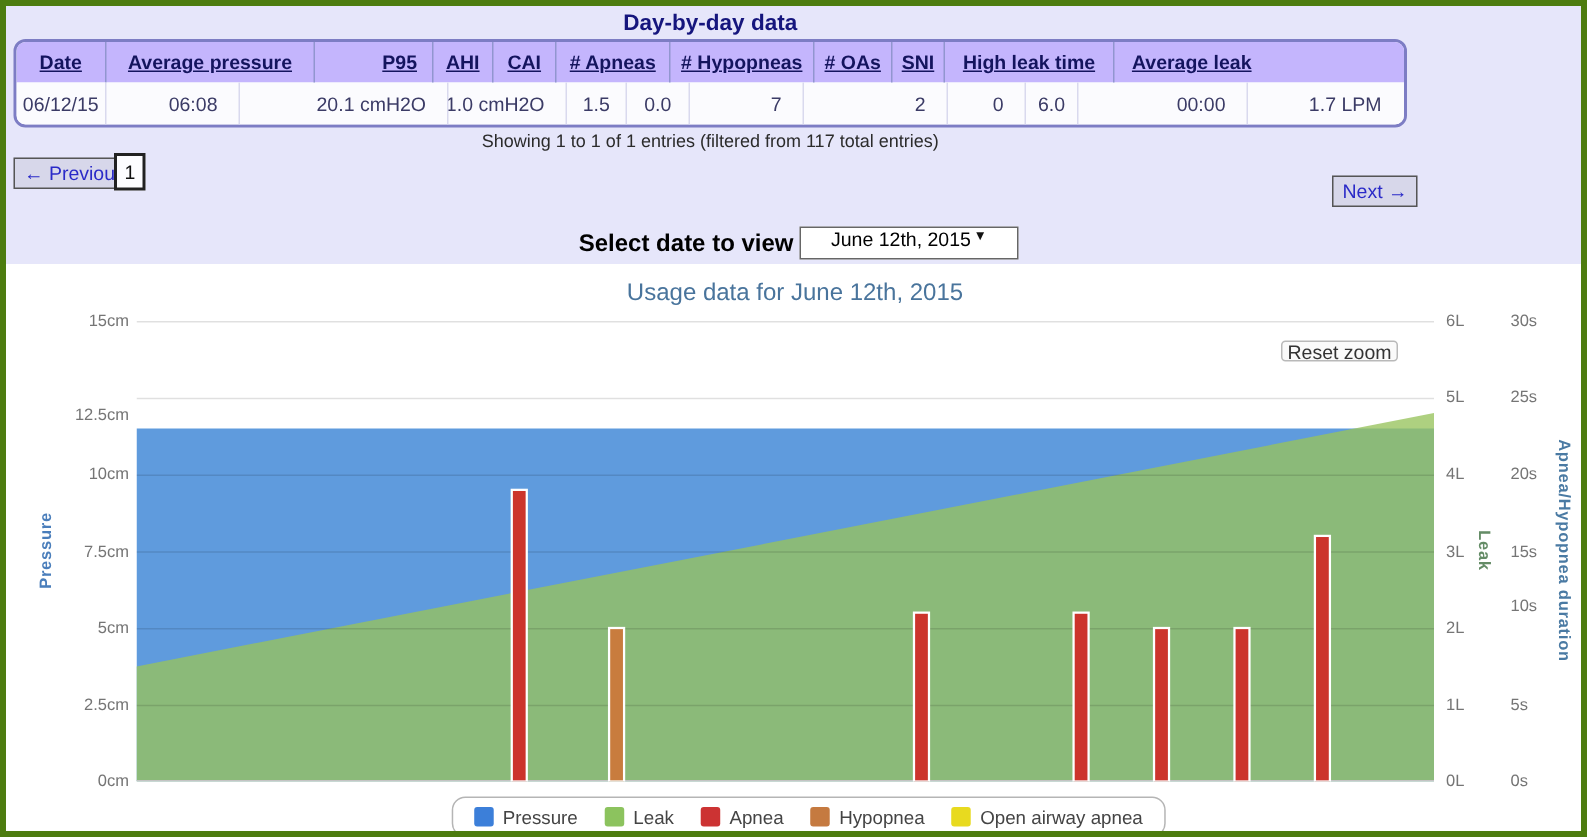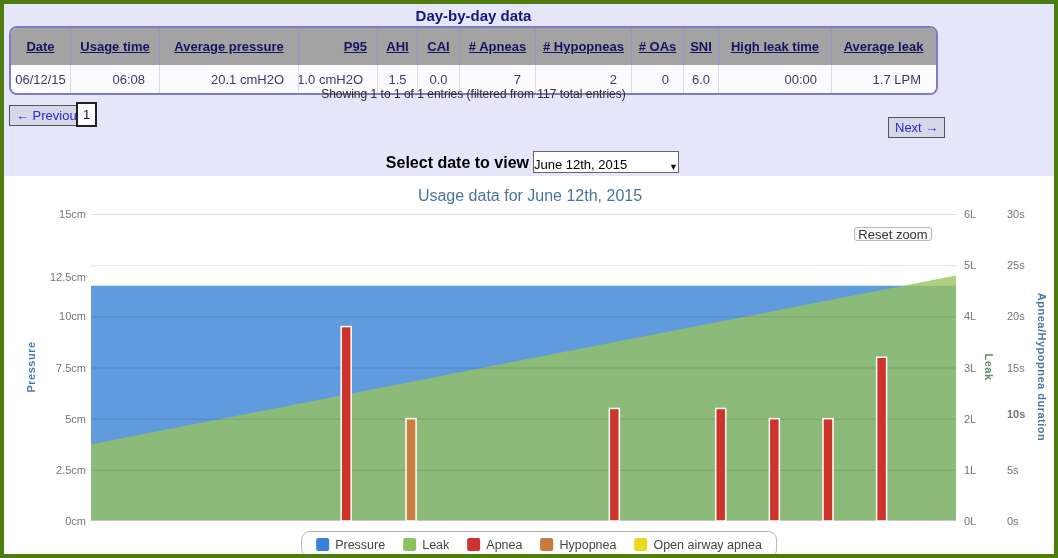--- a/index.html
+++ b/index.html
@@ -6,42 +6,42 @@
   body{font-family:"Liberation Sans",sans-serif;background:#fff;}
   #page{position:relative;width:1058px;height:558px;box-sizing:border-box;border:4px solid #4d7c0f;overflow:hidden;background:#fff;}
 
   
   #top-section{position:absolute;left:0;top:0;width:1052px;height:172px;background:#e6e6fa;}
   #page-title{position:absolute;left:5px;top:3px;width:929px;text-align:center;
               font-size:15px;font-weight:bold;color:#15157d;}
   #day-table{position:absolute;left:5px;top:22px;width:929px;box-sizing:border-box;
              border:2px solid #7d7dc4;border-radius:8px;overflow:hidden;background:#fbfbfe;}
   .trow{display:flex;width:100%;}
-  #thead-row{background:#a3a3a3;height:37px;}
+  #thead-row{background:#c4b5fd;height:27px;}
   #tbody-row{background:#fbfbfe;height:28px;}
   .tcell{box-sizing:border-box;display:flex;align-items:center;font-size:13px;overflow:hidden;white-space:nowrap;}
   #thead-row .tcell{font-weight:bold;text-decoration:underline;color:#14145e;border-right:1px solid #9196cf;justify-content:center;}
   #thead-row .tcell:last-child{border-right:none;}
   #tbody-row .tcell{color:#3b3b66;border-right:1px solid #d9d9ee;}
   #tbody-row .tcell:last-child{border-right:none;}
   .al-c{justify-content:center;}
   .al-r{justify-content:flex-end;padding-right:14px;}
   #thead-row .tcell.h-r{justify-content:flex-end;padding-right:10px;}
   #showing-text{position:absolute;left:5px;top:83px;width:929px;text-align:center;font-size:12px;color:#2b2b2b;}
   .pg-btn{position:absolute;box-sizing:border-box;border:1px solid #555;background:#d7d7ea;
           color:#2a2ac8;font-size:13px;padding:2px 6px;cursor:pointer;}
   #prev-button{left:5px;top:101px;}
   #page-number{position:absolute;left:72px;top:98px;box-sizing:border-box;border:2px solid #222;
                background:#fdfdff;color:#111;font-size:13px;padding:3px 5px;cursor:pointer;}
   #next-button{left:884px;top:113px;}
   #select-label{position:absolute;left:330px;top:150px;width:195px;text-align:right;
                 font-size:16px;font-weight:bold;color:#000;}
   #date-select{position:absolute;left:529px;top:147px;width:146px;height:22px;box-sizing:border-box;
                border:1px solid #666;background:#fff;font-size:13px;color:#000;
-               display:flex;align-items:flex-end;padding:0 0;cursor:pointer;}
+               display:flex;align-items:flex-start;padding:0 20px;cursor:pointer;}
   #date-select .val{flex:1;}
   #date-select .arrow{font-size:9px;color:#111;}
 
   
   #chart-section{position:absolute;left:0;top:172px;width:1052px;height:380px;background:#fff;}
   #chart-title{position:absolute;left:0;top:11px;width:1052px;text-align:center;
                font-size:16px;color:#49749c;}
   #reset-zoom-button{position:absolute;left:850px;top:51px;width:78px;height:14px;box-sizing:border-box;
                      border:1px solid #b9b9b9;border-radius:3px;background:#fafafa;color:#333;
                      font-size:13px;display:flex;align-items:center;justify-content:center;cursor:pointer;}
@@ -65,21 +65,20 @@
 <body>
 
 <div id="page">
 
   <div id="top-section">
     <div id="page-title">Day-by-day data</div>
 
     <div id="day-table">
       <div id="thead-row" class="trow">
           <div class="tcell" style="width: 60px;">Date</div>
-          <div class="tcell" style="width: 89px;">Usage time</div>
           <div class="tcell" style="width: 139px;">Average pressure</div>
           <div class="tcell h-r" style="width: 79px;">P95</div>
           <div class="tcell" style="width: 40px;">AHI</div>
           <div class="tcell" style="width: 42px;">CAI</div>
           <div class="tcell" style="width: 76px;"># Apneas</div>
           <div class="tcell" style="width: 96px;"># Hypopneas</div>
           <div class="tcell" style="width: 52px;"># OAs</div>
           <div class="tcell" style="width: 35px;">SNI</div>
           <div class="tcell" style="width: 113px;">High leak time</div>
           <div class="tcell" style="width: 103px;">Average leak</div>
@@ -133,21 +132,21 @@
         <div class="tick-label" style="top: 146.5px;">3L</div>
         <div class="tick-label" style="top: 197.667px;">2L</div>
         <div class="tick-label" style="top: 248.833px;">1L</div>
         <div class="tick-label" style="top: 300px;">0L</div>
       </div>
     <div id="duration-ticks" class="tick-col">
         <div class="tick-label" style="top: -7px;">30s</div>
         <div class="tick-label" style="top: 44.1667px;">25s</div>
         <div class="tick-label" style="top: 95.3333px;">20s</div>
         <div class="tick-label" style="top: 146.5px;">15s</div>
-        <div class="tick-label" style="top: 193px; font-weight: bold;">10s</div>
+        <div class="tick-label" style="top: 183px;">10s</div>
         <div class="tick-label" style="top: 248.833px;">5s</div>
         <div class="tick-label" style="top: 300px;">0s</div>
       </div>
 
     <div id="pressure-axis-title" class="axis-title" style="color: rgb(74, 126, 187);">Pressure</div>
     <div id="leak-axis-title" class="axis-title" style="color: rgb(100, 140, 102);">Leak</div>
     <div id="duration-axis-title" class="axis-title" style="color: rgb(74, 122, 163);">Apnea/Hypopnea duration</div>
 
     <svg id="plot-svg" width="865" height="307" viewBox="0 0 865 307">
         <polygon points="0,71.63333333333335 865,71.63333333333335 865,307 0,307" fill="#5f9bdd"></polygon>

